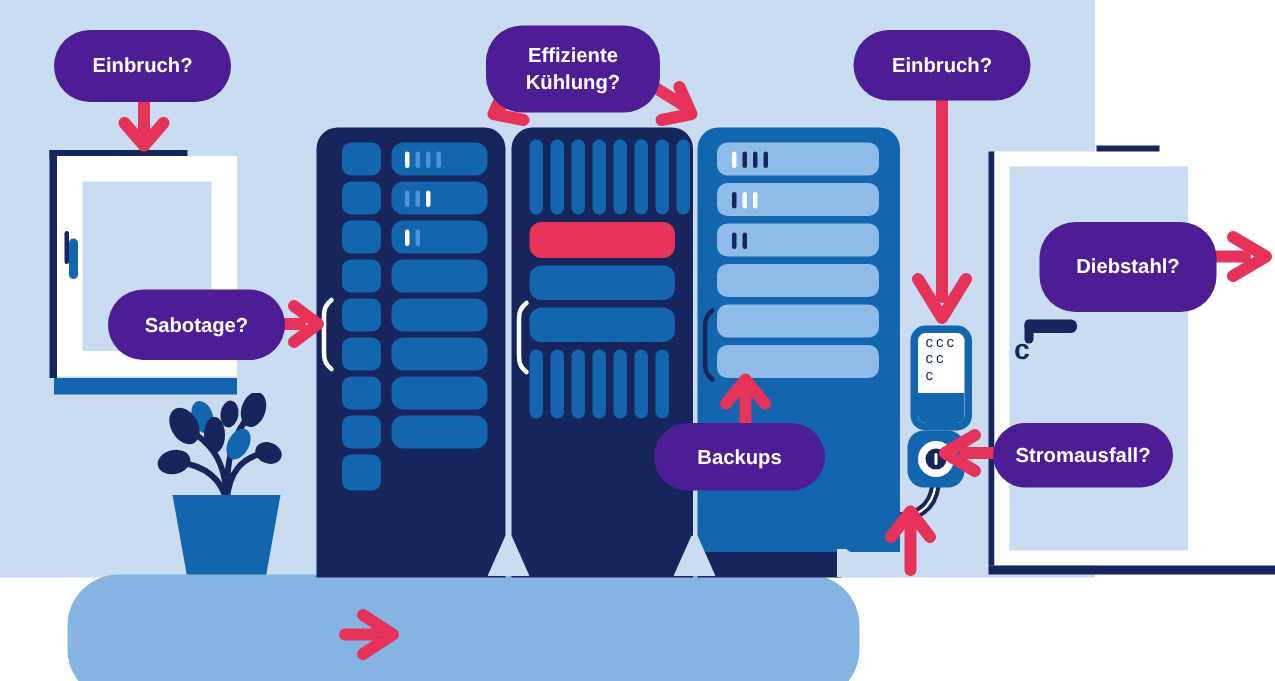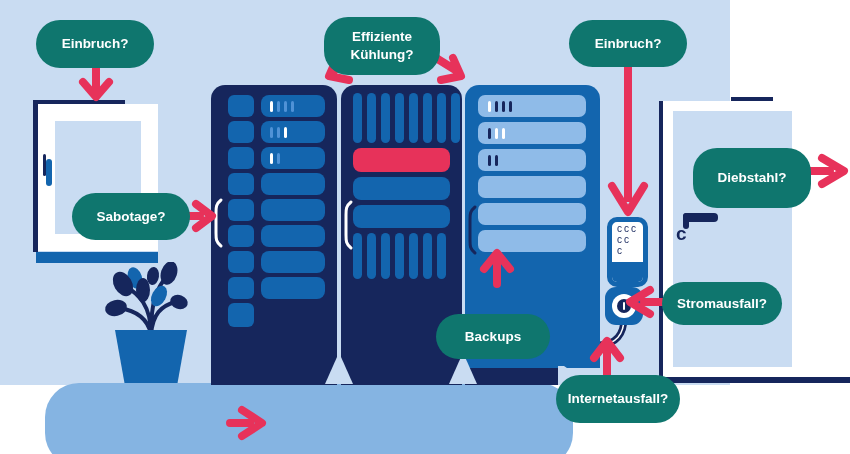--- a/index.html
+++ b/index.html
@@ -72,30 +72,30 @@
   .door-top-accent{left:731px;top:97px;width:42px;height:6px;background:#16265c;}
   .door-frame{left:663px;top:101px;width:139px;height:276px;background:#ffffff;}
   .door-edge{left:659px;top:101px;width:4px;height:276px;background:#16265c;}
   .door-panel{left:673px;top:111px;width:119px;height:256px;background:#c9dcf2;}
   .door-handle-bar{left:683px;top:213px;width:35px;height:9px;background:#16265c;border-radius:4px;}
   .door-handle-hook{left:683px;top:213px;width:6px;height:16px;background:#16265c;border-radius:3px;}
   .door-keyhole{left:676px;top:224px;color:#16265c;font-size:19px;font-weight:bold;line-height:19px;}
   .threshold{left:659px;top:377px;width:191px;height:6px;background:#16265c;}
 
   
-  .bubble{position:absolute;background:#0f766e;border-radius:24px;display:flex;align-items:center;
+  .bubble{position:absolute;background:#4c1d95;border-radius:24px;display:flex;align-items:center;
           justify-content:center;color:#ffffff;font-weight:bold;font-size:13.5px;text-align:center;
           line-height:1.3;}
   .bubble span{white-space:pre-line;}
   #b-einbruch-left{left:36px;top:20px;width:118px;height:48px;}
   #b-kuehlung{left:324px;top:17px;width:116px;height:58px;}
   #b-einbruch-right{left:569px;top:20px;width:118px;height:47px;}
   #b-diebstahl{left:693px;top:148px;width:118px;height:60px;}
   #b-sabotage{left:72px;top:193px;width:118px;height:47px;}
-  #b-backups{left:436px;top:282px;width:114px;height:45px;margin-top:32px;}
+  #b-backups{left:436px;top:282px;width:114px;height:45px;}
   #b-stromausfall{left:662px;top:282px;width:120px;height:43px;align-items:center;}
   #b-internetausfall{left:556px;top:375px;width:124px;height:48px;}
   #b-unwetter{left:116px;top:398px;width:120px;height:54px;}
 
   .arrow{position:absolute;overflow:visible;}
   .arrow path{stroke:#e7325a;stroke-width:8;fill:none;stroke-linecap:round;stroke-linejoin:round;}
   .cable path.core{stroke:#16265c;stroke-width:7;fill:none;stroke-linecap:round;}
   .cable path.hl{stroke:#ffffff;stroke-width:1.6;fill:none;stroke-linecap:round;}
 </style>
 </head>
@@ -315,17 +315,14 @@
   </div>
   <div class="bubble" id="b-sabotage">
     <span>Sabotage?</span>
   </div>
   <div class="bubble" id="b-backups">
     <span>Backups</span>
   </div>
   <div class="bubble" id="b-stromausfall">
     <span>Stromausfall?</span>
   </div>
-  <div class="bubble" id="b-internetausfall">
-    <span>Internetausfall?</span>
-  </div>
 
 </div>
 
 </body></html>

